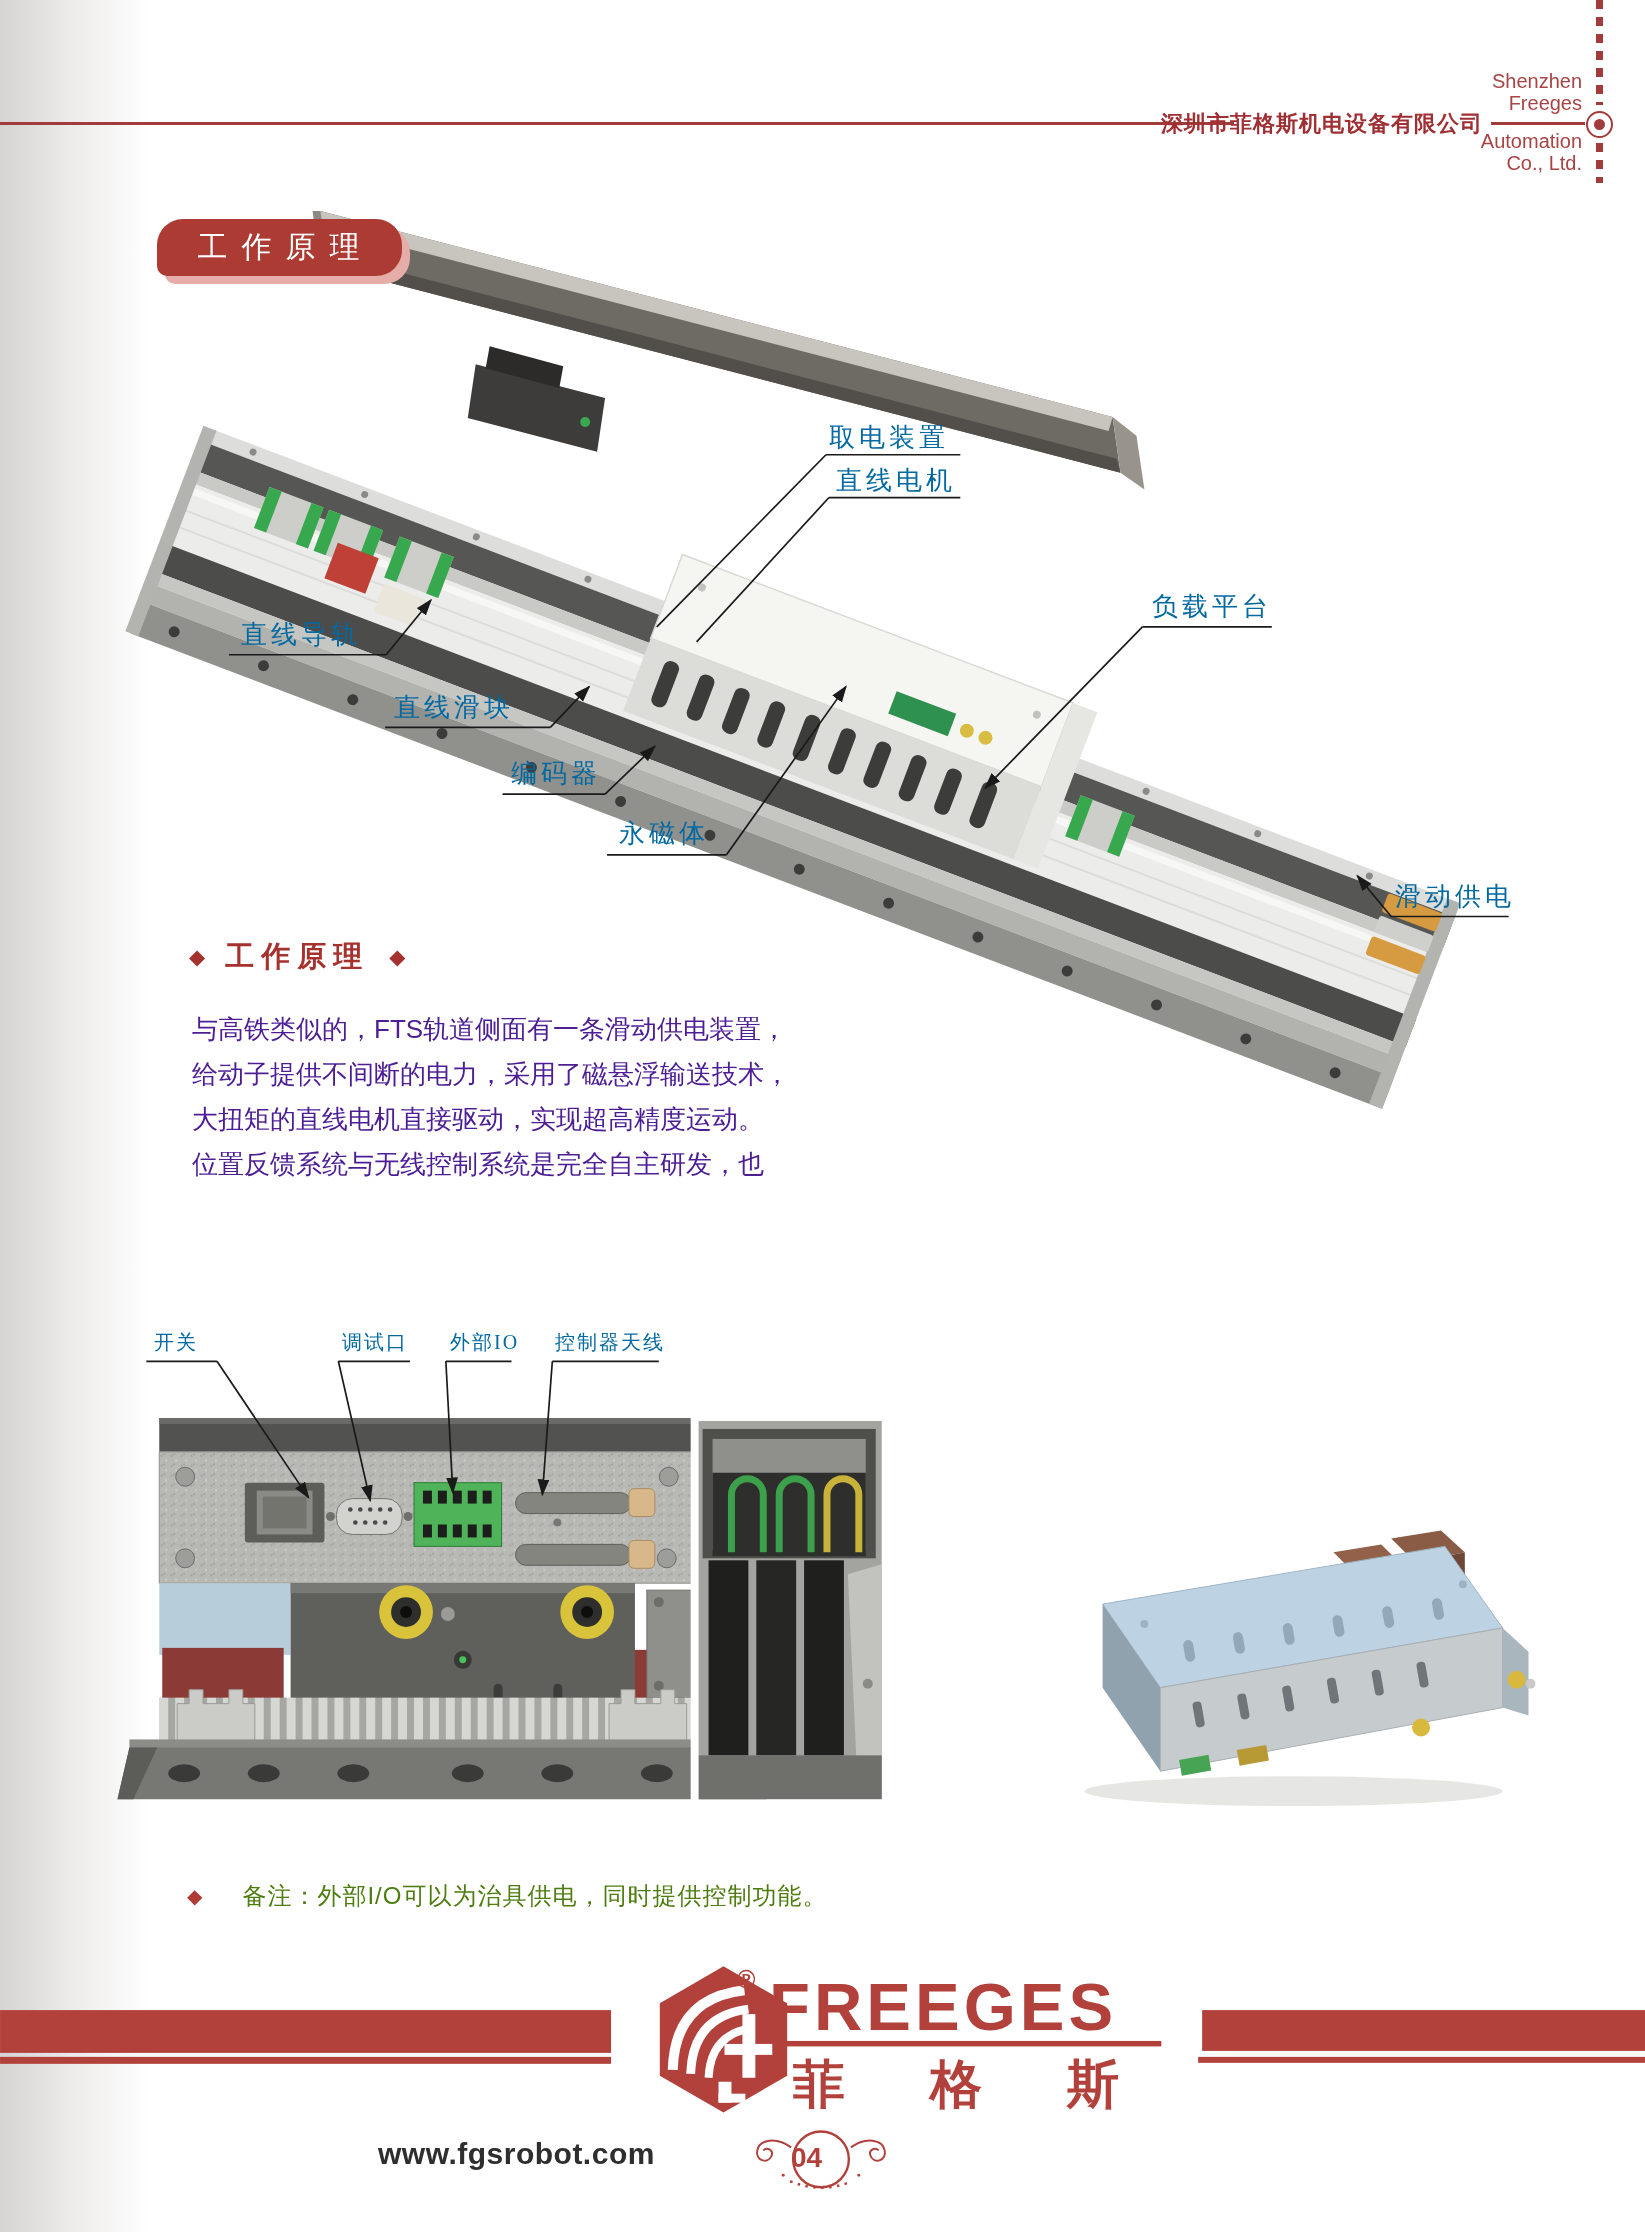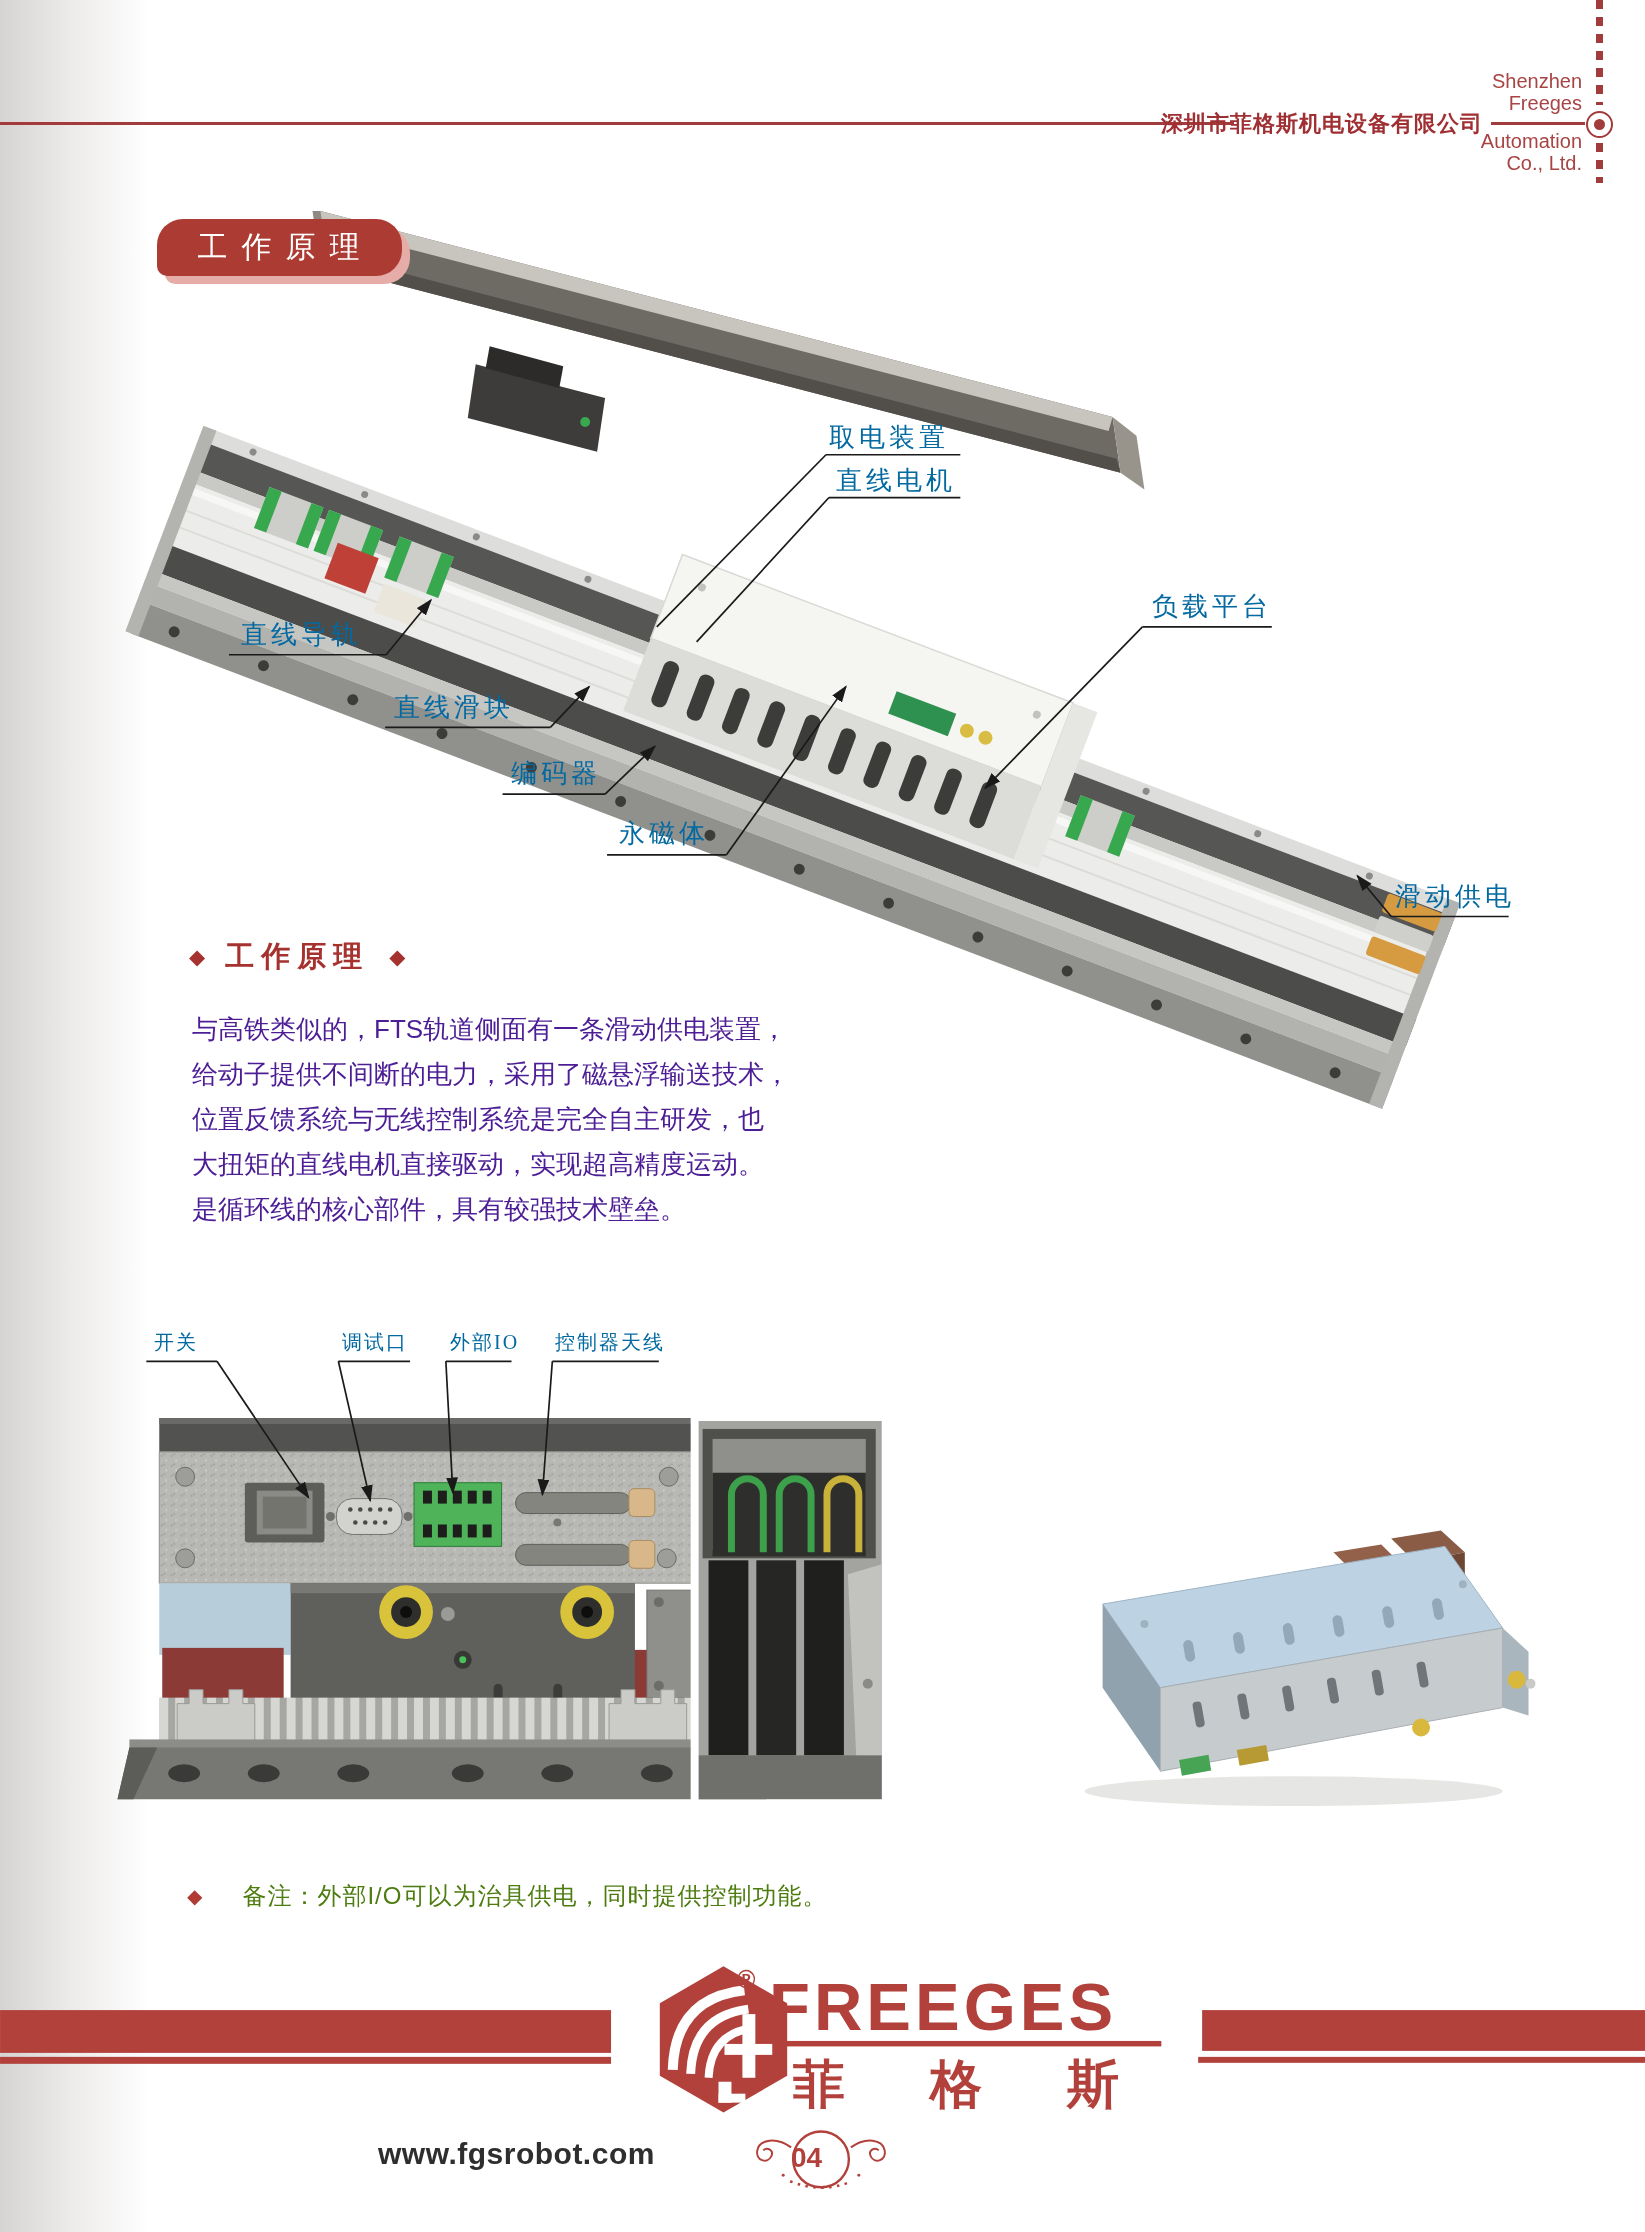--- a/index.html
+++ b/index.html
@@ -404,23 +404,22 @@
   <span class="abs co co1" style="left:1395px;top:879px;text-align:right;">滑动供电</span>
 
   <div class="abs sec-head">
     <span class="dia">◆</span>
     <span class="txt">工作原理</span>
     <span class="dia">◆</span>
   </div>
   <div class="abs para">
     <div>与高铁类似的，FTS轨道侧面有一条滑动供电装置，</div>
     <div>给动子提供不间断的电力，采用了磁悬浮输送技术，</div>
+    <div>大扭矩的直线电机直接驱动，实现超高精度运动。</div>
     <div>位置反馈系统与无线控制系统是完全自主研发，也</div>
-    <div>大扭矩的直线电机直接驱动，实现超高精度运动。</div>
-    <div>是循环线的核心部件，具有较强技术壁垒。</div>
   </div>
 
   <span class="abs co co2" style="left:154px;top:1329px;">开关</span>
   <span class="abs co co2" style="left:342px;top:1329px;">调试口</span>
   <span class="abs co co2" style="left:450px;top:1329px;">外部IO</span>
   <span class="abs co co2" style="left:555px;top:1329px;">控制器天线</span>
 
   <div class="abs note">
     <span class="dia">◆</span>
     <span class="txt">备注：外部I/O可以为治具供电，同时提供控制功能。</span>

